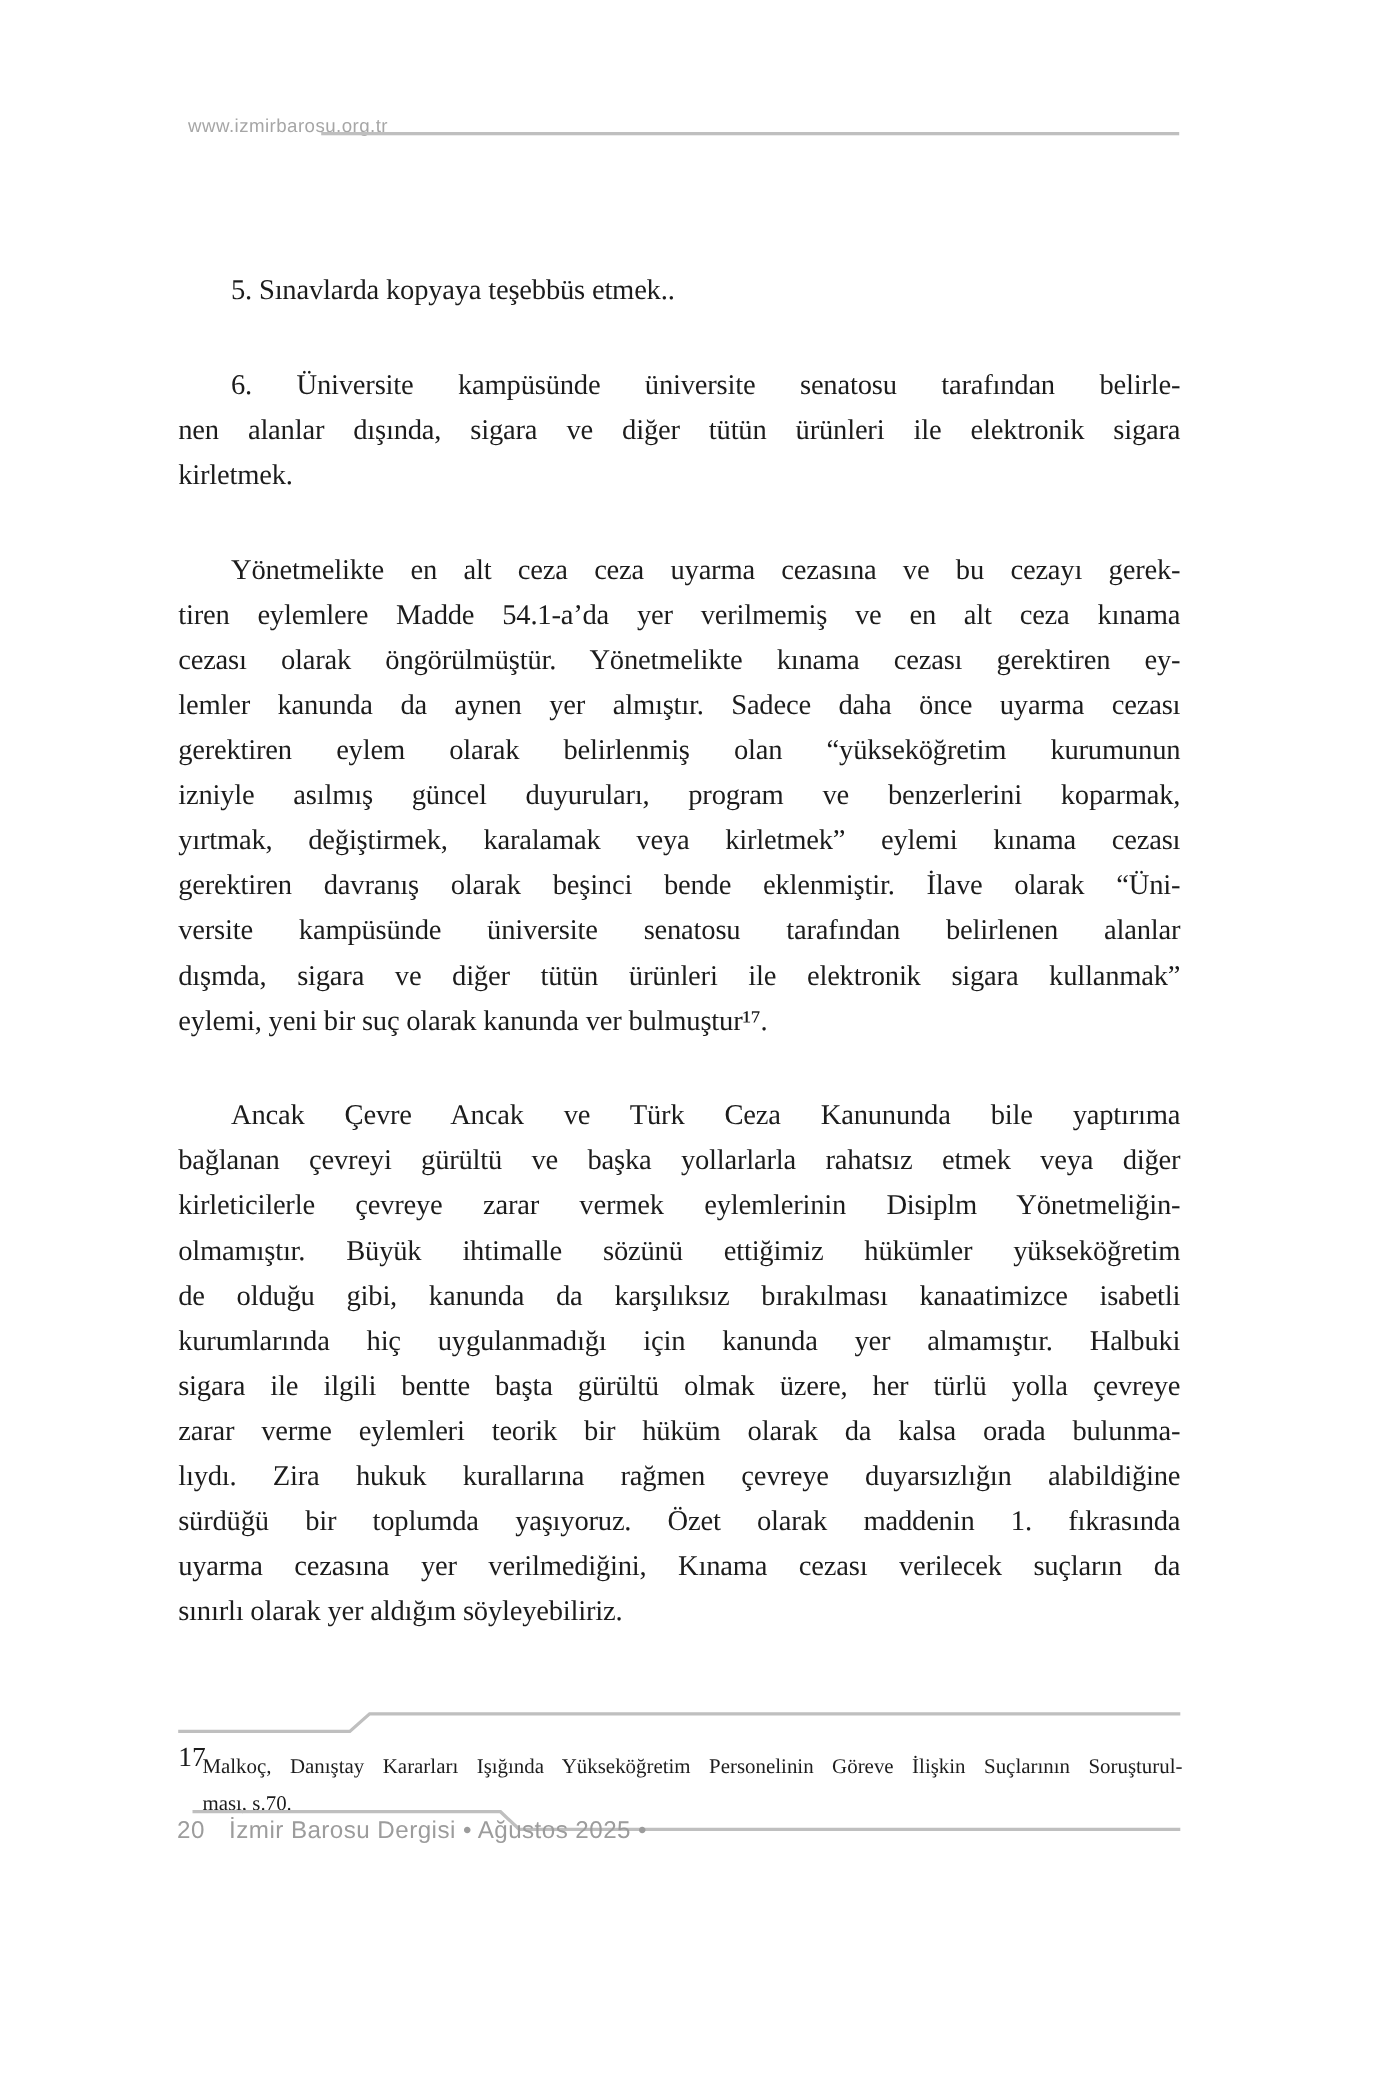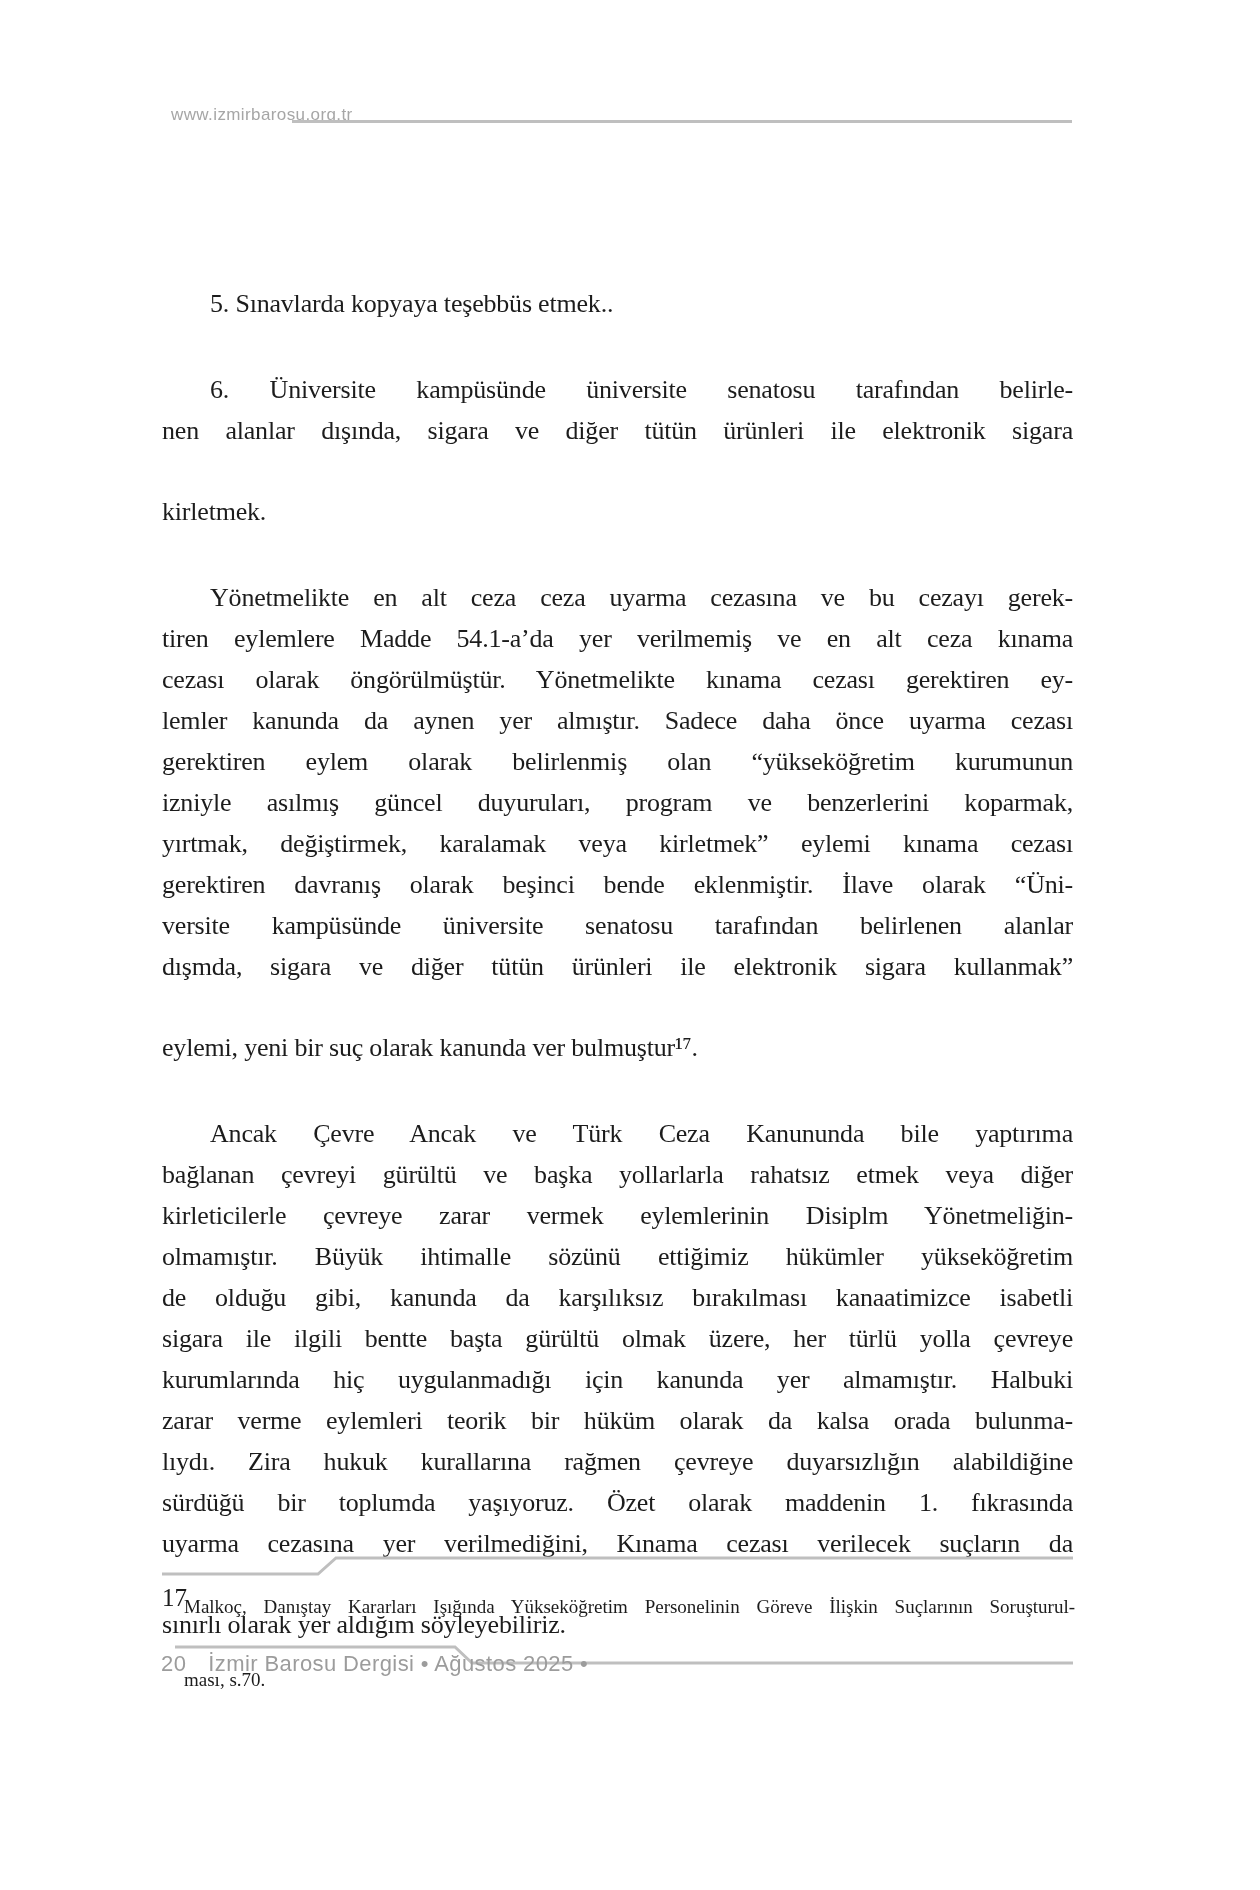--- a/index.html
+++ b/index.html
@@ -26,21 +26,21 @@
 
   
   .body-text {
     position:absolute; left:162px; top:243px; width:911px;
     color:#1c1c1c; font-size:26px; line-height:41px;
     letter-spacing:-0.2px;
   }
   .para { margin:0 0 45px 0; }
   .line { text-align:justify; text-align-last:justify; }
   .body-text .line.first { text-indent:48px; }
-  .line.last { text-align-last:left;margin-top:40px; }
+  .line.last { text-align-last:left; }
 
   
   .fn-sep { position:absolute; left:160px; top:1553px; }
   .footnote {
     position:absolute; left:162px; top:1590px; width:913px;
     color:#1c1c1c;
   }
   .fn-marker {
     position:absolute; left:0; top:-6px;
     font-size:25px; color:#1c1c1c;font-family:Liberation Serif, serif;
@@ -90,22 +90,22 @@
         <div class="line">versite kampüsünde üniversite senatosu tarafından belirlenen alanlar</div>
         <div class="line">dışmda, sigara ve diğer tütün ürünleri ile elektronik sigara kullanmak”</div>
         <div class="line last">eylemi, yeni bir suç olarak kanunda ver bulmuştur¹⁷.</div>
       </div>
     <div class="para">
         <div class="line first">Ancak Çevre Ancak ve Türk Ceza Kanununda bile yaptırıma</div>
         <div class="line">bağlanan çevreyi gürültü ve başka yollarlarla rahatsız etmek veya diğer</div>
         <div class="line">kirleticilerle çevreye zarar vermek eylemlerinin Disiplm Yönetmeliğin-</div>
         <div class="line">olmamıştır. Büyük ihtimalle sözünü ettiğimiz hükümler yükseköğretim</div>
         <div class="line">de olduğu gibi, kanunda da karşılıksız bırakılması kanaatimizce isabetli</div>
+        <div class="line">kurumlarında hiç uygulanmadığı için kanunda yer almamıştır. Halbuki</div>
         <div class="line">sigara ile ilgili bentte başta gürültü olmak üzere, her türlü yolla çevreye</div>
-        <div class="line">kurumlarında hiç uygulanmadığı için kanunda yer almamıştır. Halbuki</div>
         <div class="line">zarar verme eylemleri teorik bir hüküm olarak da kalsa orada bulunma-</div>
         <div class="line">lıydı. Zira hukuk kurallarına rağmen çevreye duyarsızlığın alabildiğine</div>
         <div class="line">sürdüğü bir toplumda yaşıyoruz. Özet olarak maddenin 1. fıkrasında</div>
         <div class="line">uyarma cezasına yer verilmediğini, Kınama cezası verilecek suçların da</div>
         <div class="line last">sınırlı olarak yer aldığım söyleyebiliriz.</div>
       </div>
   </main>
 
   <svg class="fn-sep" width="916" height="26">
     <polyline points="2,21 158,21 176,5 913,5" fill="none" stroke="#bfbfbf" stroke-width="3"></polyline>

